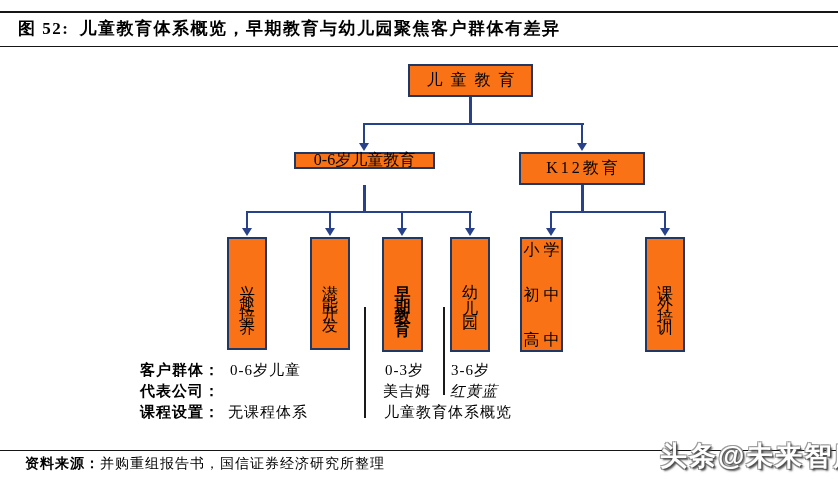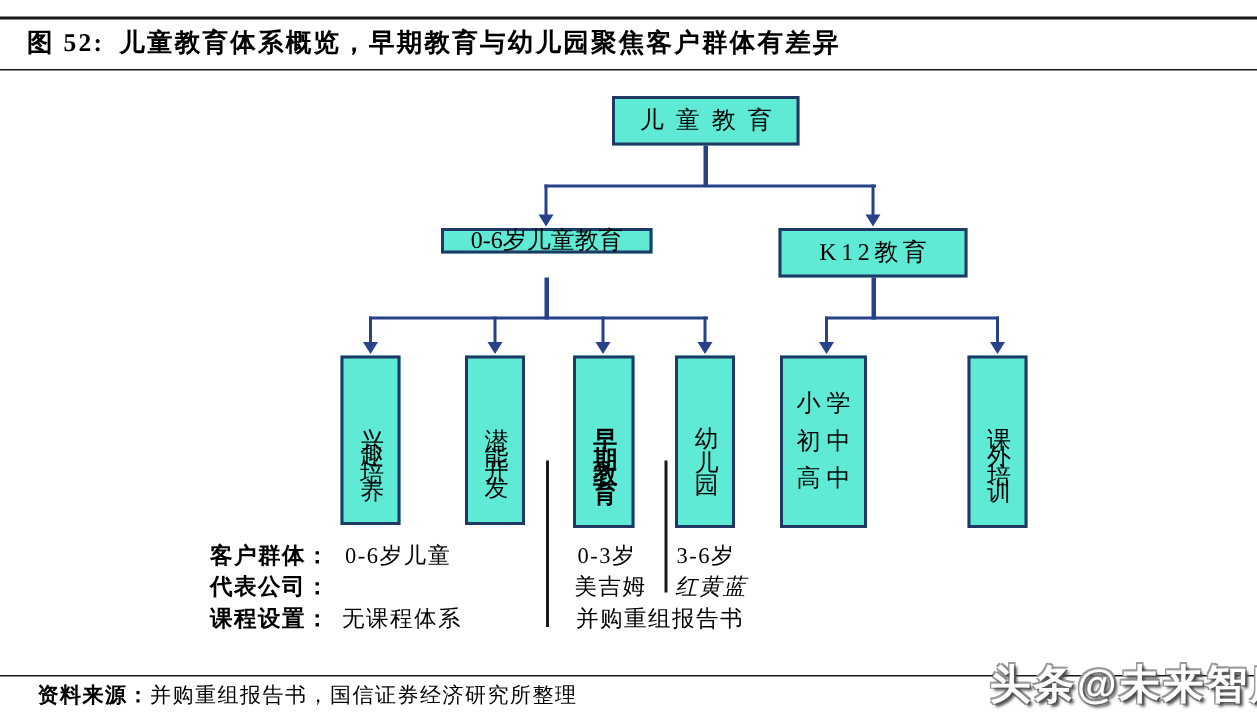--- a/index.html
+++ b/index.html
@@ -8,21 +8,21 @@
     font-family:"Liberation Serif","DejaVu Serif",serif;color:var(--text,#000);
   }
   .rule{position:absolute;left:0;width:838px;background:#161616;}
   .title{
     position:absolute;left:18px;top:17px;font-size:17px;font-weight:bold;
     letter-spacing:1.5px;white-space:nowrap;
   }
   .title .pfx{margin-right:10px;}
   
   .node{
-    position:absolute;border:2px solid var(--box-border,#1f3864);background:#5eead4;
+    position:absolute;border:2px solid var(--box-border,#1f3864);background:#f97316;
     display:flex;align-items:center;justify-content:center;font-size:16px;
     box-sizing:border-box;
   }
   .node.h span{white-space:nowrap;}
   .node.v span{
     writing-mode:vertical-rl;text-orientation:upright;
     letter-spacing:11px;line-height:1;
   }
   .node.v3 span{letter-spacing:16px;}
   .node .sp8{letter-spacing:8px;margin-right:-8px;}
@@ -104,21 +104,21 @@
   </div>
   <div class="node v" style="left:310px;top:237px;width:40px;height:113px;">
     <span>潜能开发</span>
   </div>
   <div class="node v bold" style="left:382px;top:237px;width:41px;height:115px;">
     <span>早期教育</span>
   </div>
   <div class="node v v3" style="left:450px;top:237px;width:40px;height:115px;">
     <span>幼儿园</span>
   </div>
-  <div class="node multiline" style="left:520px;top:237px;width:58px;height:115px;">
+  <div class="node multiline" style="left:520px;top:237px;width:43px;height:115px;gap:20px;">
     <span>小学</span>
     <span>初中</span>
     <span>高中</span>
   </div>
   <div class="node v" style="left:645px;top:237px;width:40px;height:115px;">
     <span>课外培训</span>
   </div>
 
   <div class="divider" style="left:364px;top:307px;height:111px;"></div>
   <div class="divider" style="left:443px;top:307px;height:88px;"></div>
@@ -127,21 +127,21 @@
   <span class="ann" style="left:230px;top:361px;">0-6岁儿童</span>
   <span class="ann" style="left:385px;top:361px;">0-3岁</span>
   <span class="ann" style="left:451px;top:361px;">3-6岁</span>
 
   <span class="ann lbl" style="left:140px;top:382px;">代表公司：</span>
   <span class="ann" style="left:383px;top:382px;">美吉姆</span>
   <span class="ann" style="left:450px;top:382px;font-style:italic;">红黄蓝</span>
 
   <span class="ann lbl" style="left:140px;top:403px;">课程设置：</span>
   <span class="ann" style="left:228px;top:403px;">无课程体系</span>
-  <span class="ann" style="left:384px;top:403px;">并购重组报告书</span>
+  <span class="ann" style="left:384px;top:403px;">儿童教育体系概览</span>
 
   <div class="rule" style="top:450px;height:1px;"></div>
   <div class="src">
     <span class="lbl">资料来源：</span><span>并购重组报告书，国信证券经济研究所整理</span>
   </div>
   <div class="watermark">头条@未来智库</div>
 
 </div>
 
 </body></html>

